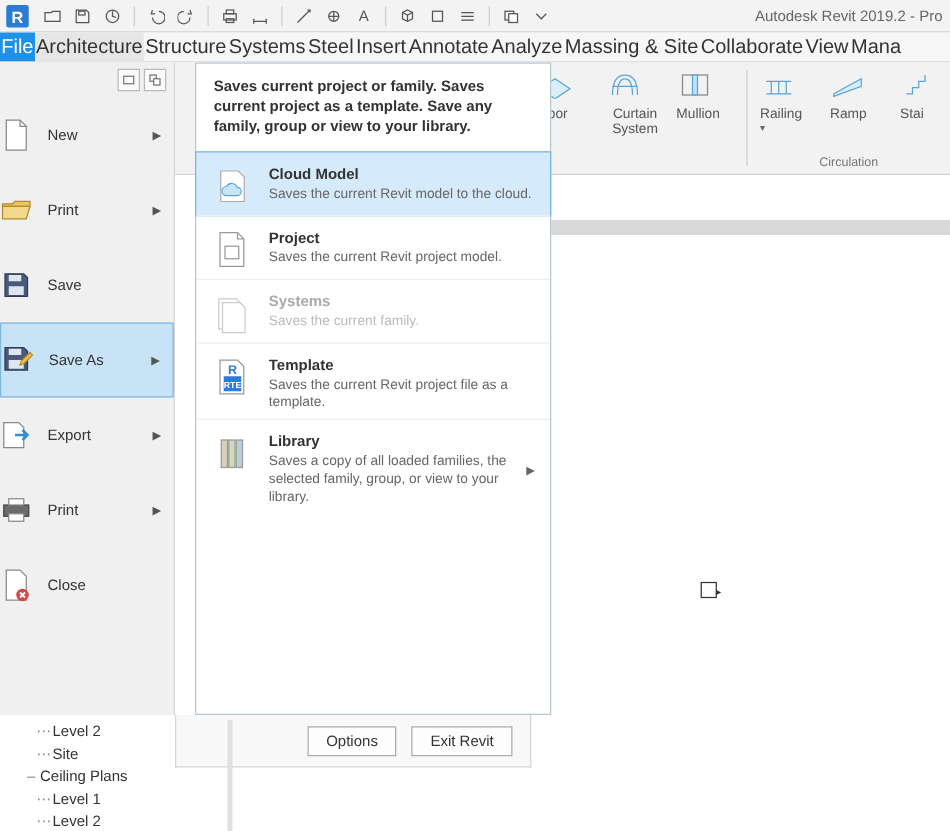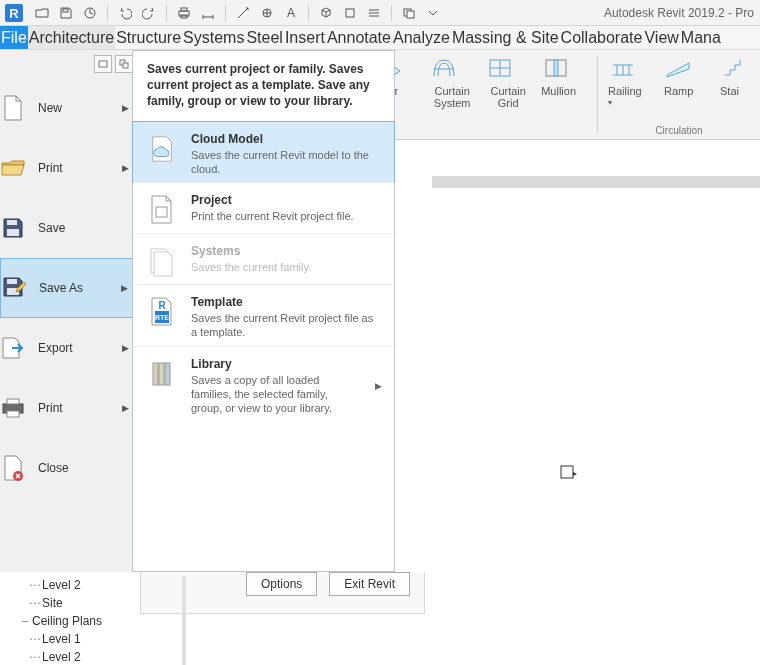--- a/index.html
+++ b/index.html
@@ -34,32 +34,32 @@
   .filemenu { position:absolute; left:0; top:50px; width:432px; height:522px; background:transparent; }
   .filemenu-left { position:absolute; left:0; top:0; width:140px; height:100%; background:#f0f0f0; border-right:1px solid #d6d6d6;}
   .filemenu-left .topbtns { height:28px; display:flex; justify-content:flex-end; align-items:center; padding-right:6px; gap:3px;}
   .filemenu-left .topbtns .tbtn { width:18px;height:18px;border:1px solid #b8b8b8;background:#fafafa;display:flex;align-items:center;justify-content:center;}
   .filemenu-left .mitem { height:60px; display:flex; align-items:center; padding-left:0; gap:12px; position:relative;}
   .filemenu-left .mitem.sel { background:#c8e2f6; border:1px solid #7fb7dd; }
   .filemenu-left .mitem .micon { width:26px; height:26px; display:flex;align-items:center;justify-content:center;}
   .filemenu-left .mitem .mlabel { font-size:12px; color:#333;}
   .filemenu-left .mitem .arrow { position:absolute; right:10px; font-size:9px; color:#555;}
 
-  .filemenu-right { position:absolute; left:132px; top:0; width:263px; height:100%; background:#fff; border:1px solid #b9c6d0; }
+  .filemenu-right { position:absolute; left:156px; top:0; width:285px; height:100%; background:#fff; border:1px solid #b9c6d0; }
   .filemenu-right .desc { padding:10px 14px 12px 14px; font-weight:bold; color:#333; line-height:1.35; font-size:12px;}
   .filemenu-right .opt { display:flex; gap:14px; padding:10px 12px 6px 14px; border-top:1px solid #eee;}
   .filemenu-right .opt.sel { background:#d5ebfb; border:1px solid #78b4e0; margin:-1px;}
   .filemenu-right .opt .oicon { width:30px; height:34px; flex:none; display:flex;align-items:center;justify-content:center; color:#888;}
   .filemenu-right .opt .otext .otitle { font-weight:bold; color:#333; font-size:12px;}
   .filemenu-right .opt .otext .odesc { color:#666; font-size:11px; line-height:1.3; margin-top:2px;}
   .filemenu-right .opt.disabled .otitle { color:#aaa;}
   .filemenu-right .opt.disabled .odesc { color:#bbb;}
   .filemenu-right .opt .subarrow { align-self:center; font-size:9px; color:#666; margin-left:auto;}
 
-  .filemenu-bottom { position:absolute; left:140px; top:522px; width:285px; height:42px; background:#f8f8f8; border:1px solid #d6d6d6; border-top:none; display:flex; justify-content:flex-end; align-items:flex-start; gap:12px; padding-right:14px;}
+  .filemenu-bottom { position:absolute; left:140px; top:522px; width:285px; height:42px; background:#f8f8f8; border:1px solid #d6d6d6; border-top:none; display:flex; justify-content:flex-end; align-items:center; gap:12px; padding-right:14px;}
   .filemenu-bottom button { padding:4px 14px; background:#fdfdfd; border:1px solid #aaa; font-size:12px; color:#333;}
 
   
   .browser { position:absolute; left:6px; top:576px; font-size:12px; color:#333; line-height:1.5;}
   .browser .node { white-space:nowrap; }
   .browser .dash { color:#888; display:inline-block; width:14px; text-align:center;}
   .browser .ind1 { padding-left:22px;}
   .browser .ind2 { padding-left:12px;}
 
   
@@ -208,29 +208,20 @@
             <svg width="28" height="24" viewBox="0 0 28 24">
               <path d="M4 20 Q4 4 14 4 Q24 4 24 20" fill="none" stroke="#5aa3d6"></path>
               <path d="M8 20 Q8 7 14 7 M20 20 Q20 7 14 7 M4 13h20" stroke="#5aa3d6" fill="none"></path>
             </svg>
           </div>
         <span>Curtain System</span>
       </div>
       <div class="ritem">
         <div class="ricon">
             <svg width="26" height="22" viewBox="0 0 26 22">
-              <rect x="3" y="3" width="20" height="16" fill="none" stroke="#5aa3d6"></rect>
-              <path d="M3 11h20M13 3v16" stroke="#5aa3d6"></path>
-            </svg>
-          </div>
-        <span>Curtain Grid</span>
-      </div>
-      <div class="ritem">
-        <div class="ricon">
-            <svg width="26" height="22" viewBox="0 0 26 22">
               <rect x="3" y="3" width="20" height="16" fill="none" stroke="#888"></rect>
               <rect x="11" y="3" width="4" height="16" fill="#bfe3f6" stroke="#5aa3d6"></rect>
             </svg>
           </div>
         <span>Mullion</span>
       </div>
     </div>
   </div>
   <div class="grp-sep"></div>
   <div class="rgroup">
@@ -378,21 +369,21 @@
     <div class="opt">
       <div class="oicon">
           <svg width="30" height="34" viewBox="0 0 30 34">
             <path d="M5 3h14l5 5v22H5z" fill="#fff" stroke="#999"></path>
             <path d="M19 3v5h5" fill="none" stroke="#999"></path>
             <rect x="9" y="14" width="11" height="10" fill="none" stroke="#999"></rect>
           </svg>
         </div>
       <div class="otext">
         <div class="otitle">Project</div>
-        <div class="odesc">Print the current Revit project file.</div>
+        <div class="odesc">Saves the current Revit project model.</div>
       </div>
     </div>
 
     <div class="opt disabled">
       <div class="oicon">
           <svg width="30" height="34" viewBox="0 0 30 34">
             <path d="M4 5h14l4 4v20H4z" fill="#fff" stroke="#ccc"></path>
             <path d="M7 8h14l4 4v20H7z" fill="#fff" stroke="#ccc"></path>
           </svg>
         </div>

